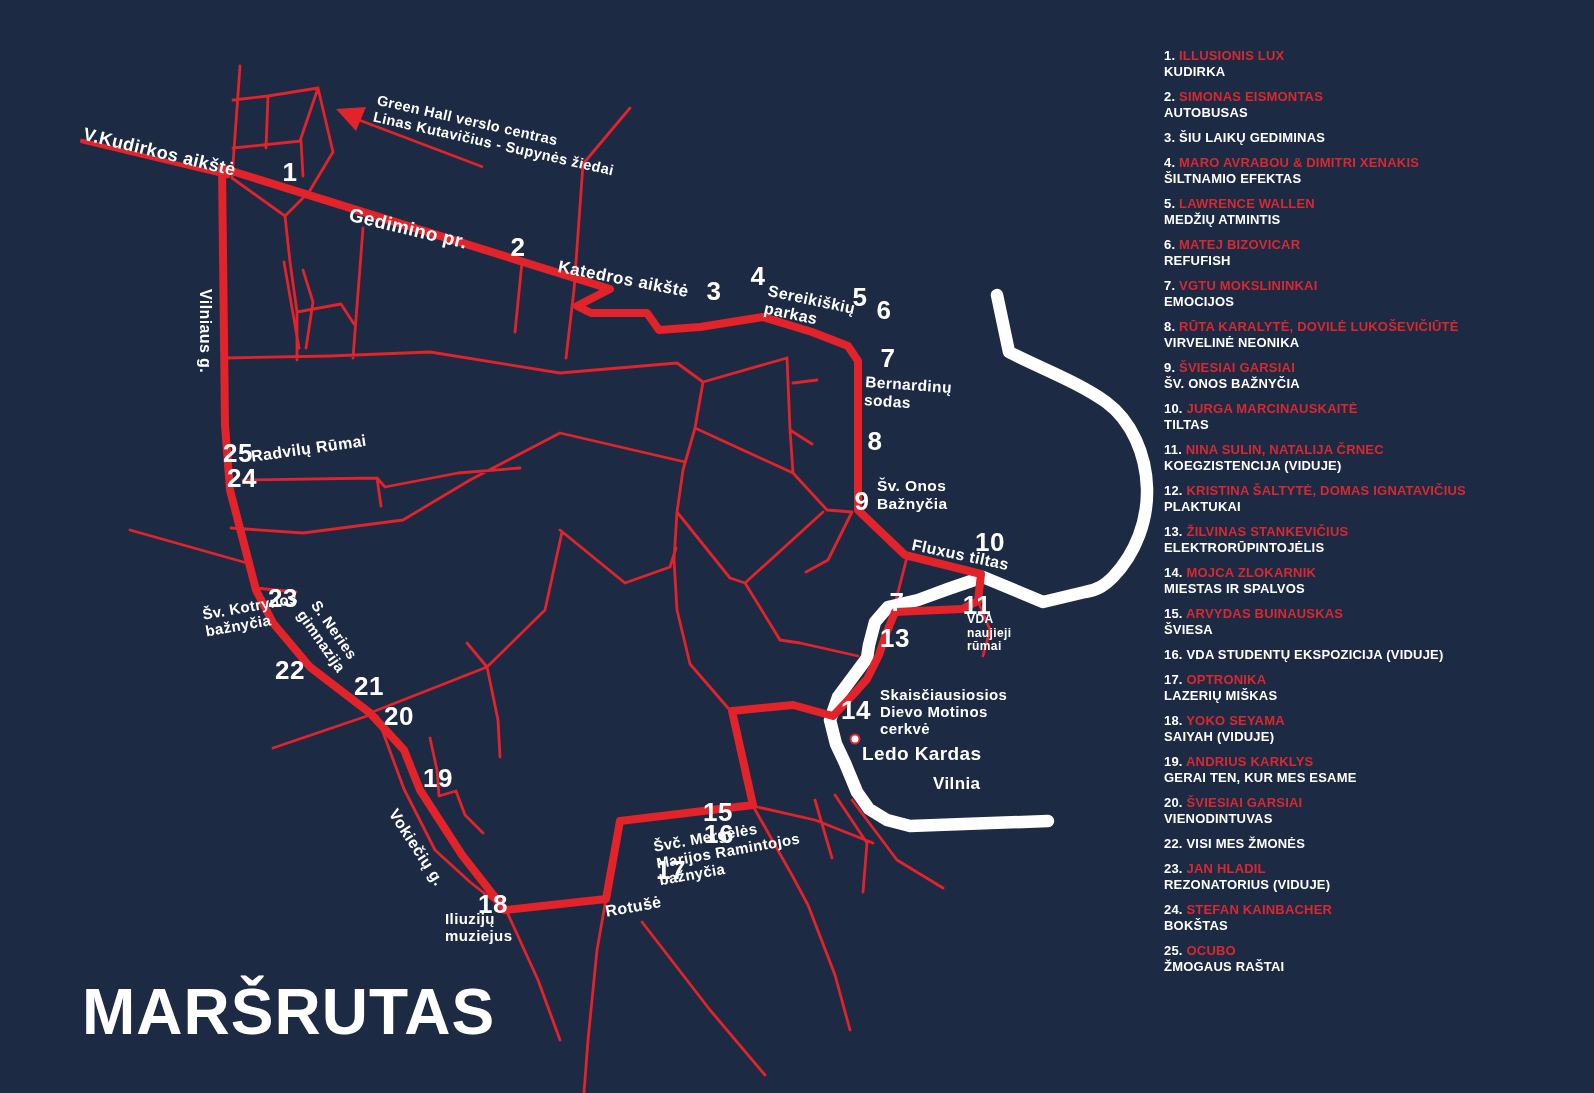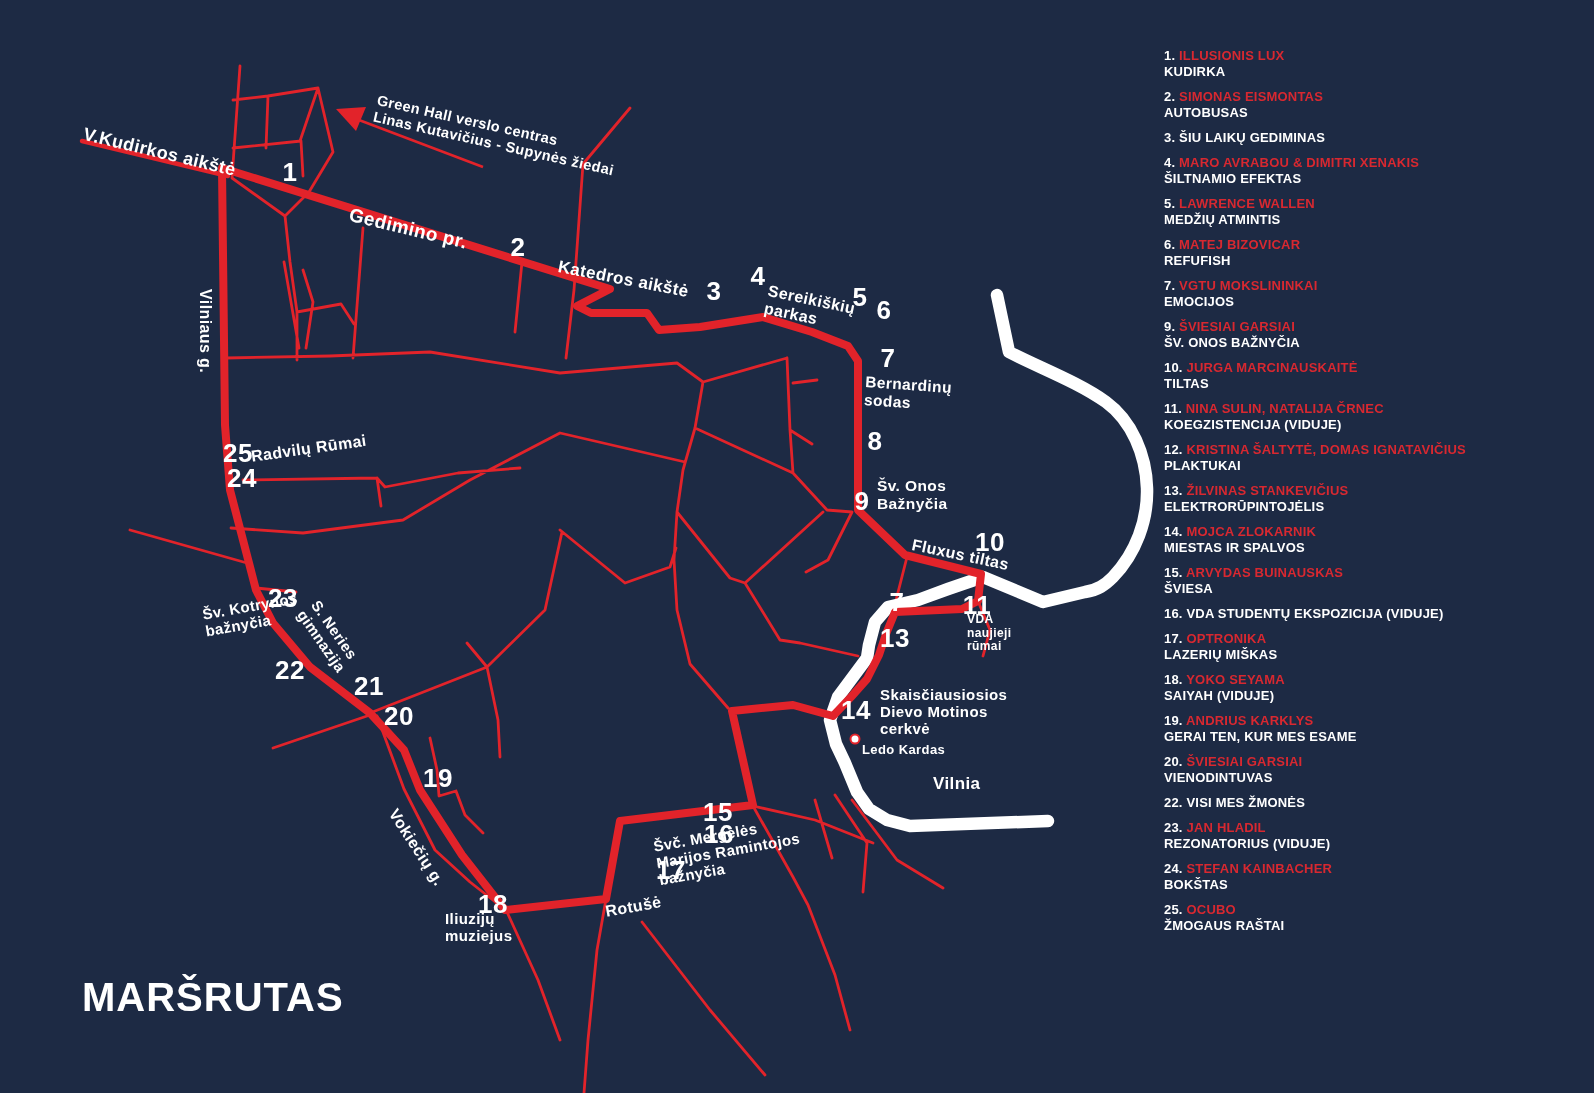--- a/index.html
+++ b/index.html
@@ -27,21 +27,21 @@
     position:absolute;
     transform:translate(-50%,-50%);
     font-weight:800;
     font-size:26px;
     color:var(--white);
     letter-spacing:.5px;
   }
   #page-title{
     position:absolute;
     left:82px;top:975px;
-    font-size:40px;
+    font-size:64px;
     font-weight:800;
     letter-spacing:1px;
     color:var(--white);
   }
   #legend{
     position:absolute;
     left:1164px;top:48px;
     width:420px;
   }
   .legend-item{
@@ -150,21 +150,21 @@
 sodas</div>
     <div class="map-label" style="left: 877px; top: 477px; font-size: 15.5px;">Šv. Onos
 Bažnyčia</div>
     <div class="map-label" style="left: 914px; top: 536px; font-size: 16px; transform: rotate(12deg);">Fluxus tiltas</div>
     <div class="map-label" style="left: 967px; top: 613px; font-size: 12px;">VDA
 naujieji
 rūmai</div>
     <div class="map-label" style="left: 880px; top: 686px; font-size: 15px;">Skaisčiausiosios
 Dievo Motinos
 cerkvė</div>
-    <div class="map-label" style="left: 862px; top: 743px; font-size: 13px;">Ledo Kardas</div>
+    <div class="map-label" style="left: 862px; top: 743px; font-size: 19px;">Ledo Kardas</div>
     <div class="map-label" style="left: 933px; top: 774px; font-size: 17px;">Vilnia</div>
     <div class="map-label" style="left: 652px; top: 838px; font-size: 15px; transform: rotate(-10deg);">Švč. Mergelės
 Marijos Ramintojos
 bažnyčia</div>
     <div class="map-label" style="left: 604px; top: 903px; font-size: 16px; transform: rotate(-10deg);">Rotušė</div>
     <div class="map-label" style="left: 445px; top: 903px; font-size: 15px; margin-top: 7px;">Iliuzijų
 muziejus</div>
     <div class="map-label" style="left: 400px; top: 806px; font-size: 16px; transform: rotate(57deg);">Vokiečių g.</div>
     <div class="map-label" style="left: 322px; top: 597px; font-size: 15px; transform: rotate(55deg);">S. Neries
 gimnazija</div>
@@ -233,20 +233,25 @@
     <div><span class="l-num">6.</span>
       <span class="l-artist">MATEJ BIZOVICAR</span></div>
     <div class="l-work">REFUFISH</div>
   </div>
     <div class="legend-item">
     <div><span class="l-num">7.</span>
       <span class="l-artist">VGTU MOKSLININKAI</span></div>
     <div class="l-work">EMOCIJOS</div>
   </div>
     <div class="legend-item">
+    <div><span class="l-num">8.</span>
+      <span class="l-artist">RŪTA KARALYTĖ, DOVILĖ LUKOŠEVIČIŪTĖ</span></div>
+    <div class="l-work">VIRVELINĖ NEONIKA</div>
+  </div>
+    <div class="legend-item">
     <div><span class="l-num">9.</span>
       <span class="l-artist">ŠVIESIAI GARSIAI</span></div>
     <div class="l-work">ŠV. ONOS BAŽNYČIA</div>
   </div>
     <div class="legend-item">
     <div><span class="l-num">10.</span>
       <span class="l-artist">JURGA MARCINAUSKAITĖ</span></div>
     <div class="l-work">TILTAS</div>
   </div>
     <div class="legend-item">

